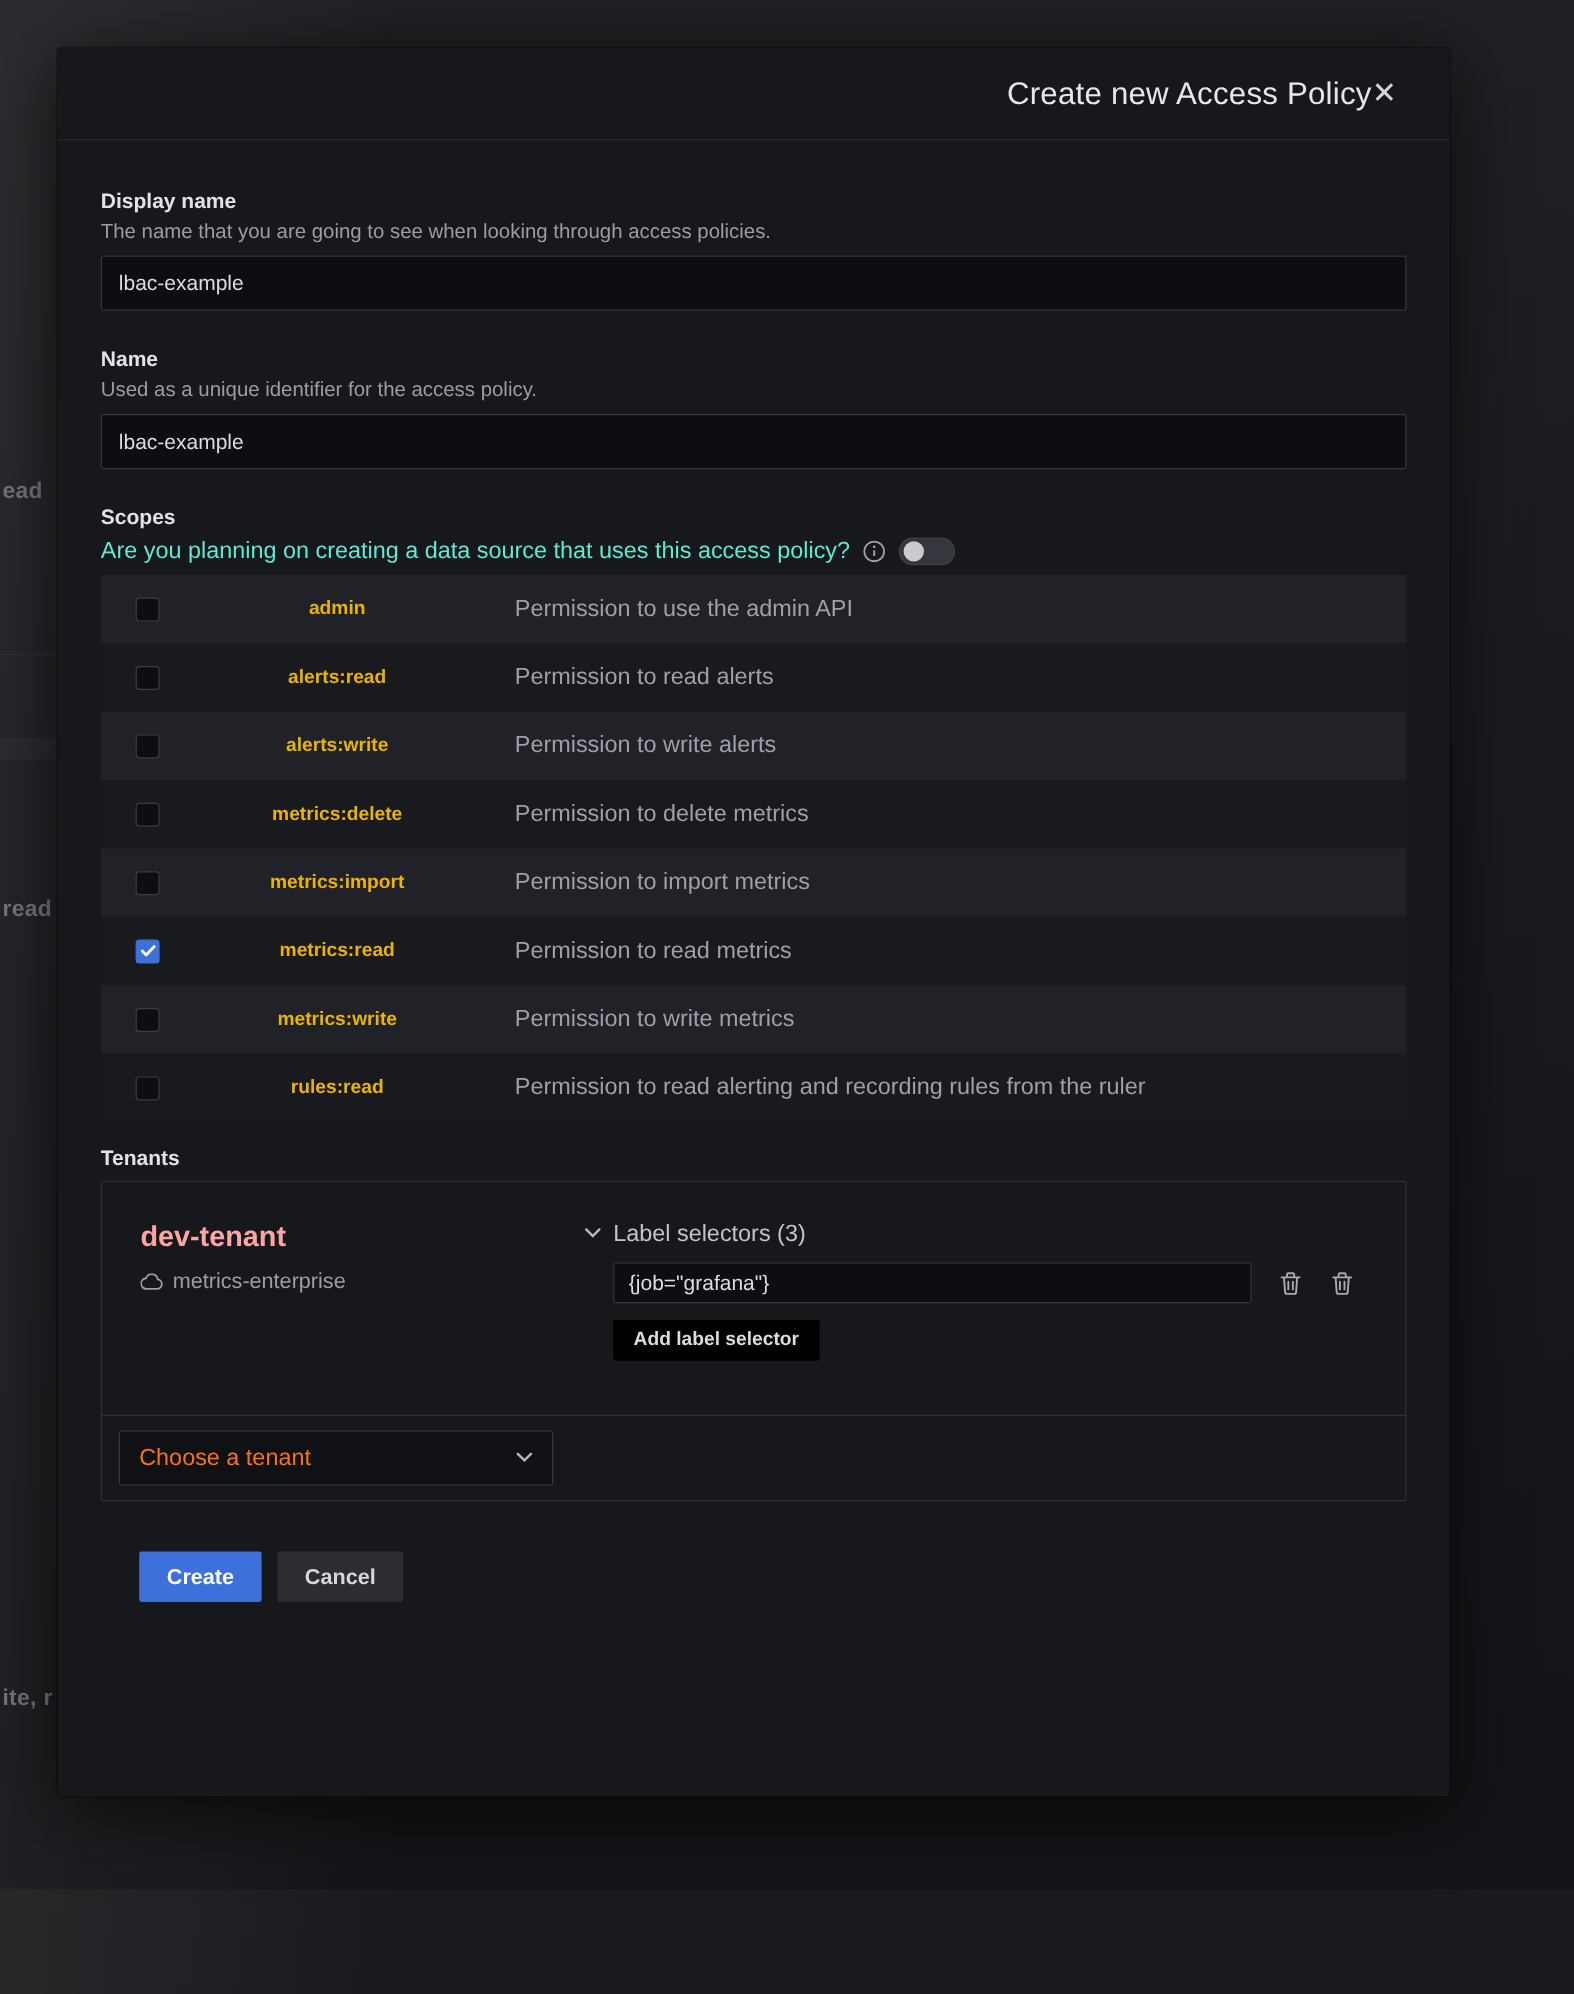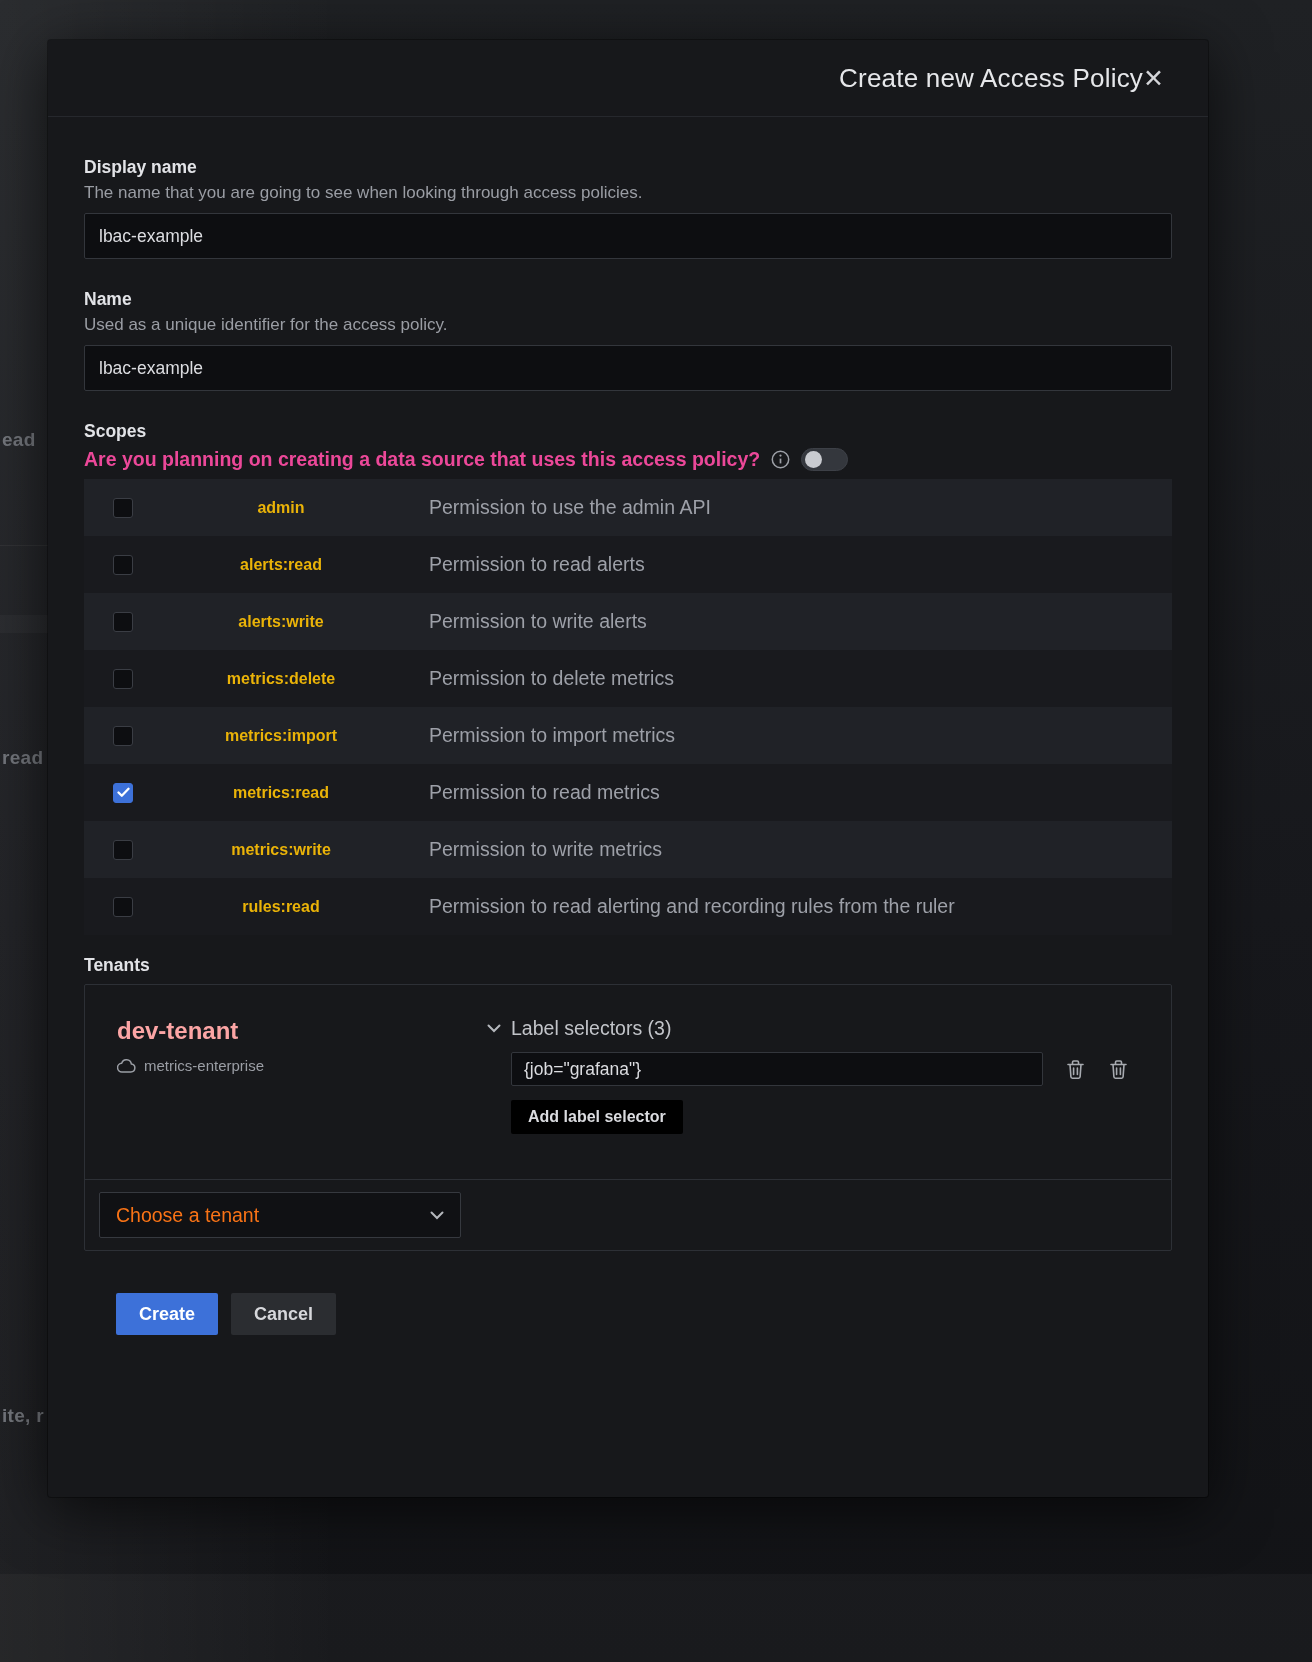--- a/index.html
+++ b/index.html
@@ -57,21 +57,21 @@
     font-family:"Liberation Sans", sans-serif;
     outline:none;
   }
   .field { margin-bottom:30px; }
 
   
   .scopes-question {
     display:flex; align-items:center; gap:11px;
     margin:6px 0 8px 0;
   }
-  .scopes-question .q-text { font-size:19.5px; font-weight:700; color:#ec4899; }
+  .scopes-question .q-text { font-size:19.5px; font-weight:400; color:#5eead4; }
   .info-icon svg { display:block; }
   .toggle {
     width:47px; height:23px; border-radius:12px;
     background:#34373d; position:relative; cursor:pointer;
     border:1px solid #3d4047;
   }
   .toggle .knob {
     position:absolute; left:3px; top:2px; width:17px; height:17px;
     border-radius:50%; background:#c9cbd0;
   }
@@ -93,21 +93,21 @@
   .scope-desc { font-size:19.5px; color:#9da0a8; max-width:665px; line-height:33px; }
 
   
   .tenants-label { margin-top:20px; }
   .tenant-panel { margin-top:8px; border:1px solid #2d3036; border-radius:2px; }
   .tenant-row {
     display:grid; grid-template-columns:394px 1fr;
     padding:32px 32px 45px 32px;
   }
   .tenant-name { font-size:24px; font-weight:600; color:#fca5a5; }
-  .tenant-source { display:flex; align-items:center; gap:8px; margin-top:12px; color:#9b9ea5; font-size:15px; }
+  .tenant-source { display:flex; align-items:center; gap:8px; margin-top:12px; color:#9b9ea5; font-size:18px; }
   .tenant-source svg { display:block; }
 
   .selectors-header { position:relative; display:flex; align-items:center; cursor:pointer; }
   .selectors-header .chev { position:absolute; left:-24px; top:2px; }
   .selectors-header .sel-label { font-size:19.5px; color:#c2c4c9; }
   .selector-row { display:flex; align-items:center; margin-top:12px; }
   .selector-input {
     width:532px; height:34px;
     background:#0d0e11; border:1px solid #33363c; border-radius:2px;
     color:#dcdde1; font-size:17.5px; padding:0 12px;
@@ -141,21 +141,21 @@
   .btn.primary   { background:#3d71d9; color:#ffffff; }
   .btn.secondary { background:#2b2d31; color:#d6d7db; }
 </style>
 </head>
 <body>
 
 <div class="backdrop">
   <div class="bg-hairline" style="top:545px; left:0; width:48px;"></div>
   <div class="bg-band" style="top:615px; left:0; width:48px; height:18px;"></div>
   <div class="bg-band" style="top:1574px; left:0; width:1312px; height:88px;"></div>
-  <span class="bg-frag" id="frag-0" style="top: 429px; text-align: center;">ead</span>
+  <span class="bg-frag" id="frag-0" style="top: 399px; text-align: center;">ead</span>
   <span class="bg-frag" id="frag-1" style="top: 747px;">read</span>
   <span class="bg-frag" id="frag-2" style="top: 1405px;">ite, r</span>
 </div>
 
 <div class="modal">
 
   <div class="modal-header">
     <h1 class="modal-title">Create new Access Policy</h1>
     <button class="close-btn">✕</button>
   </div>

